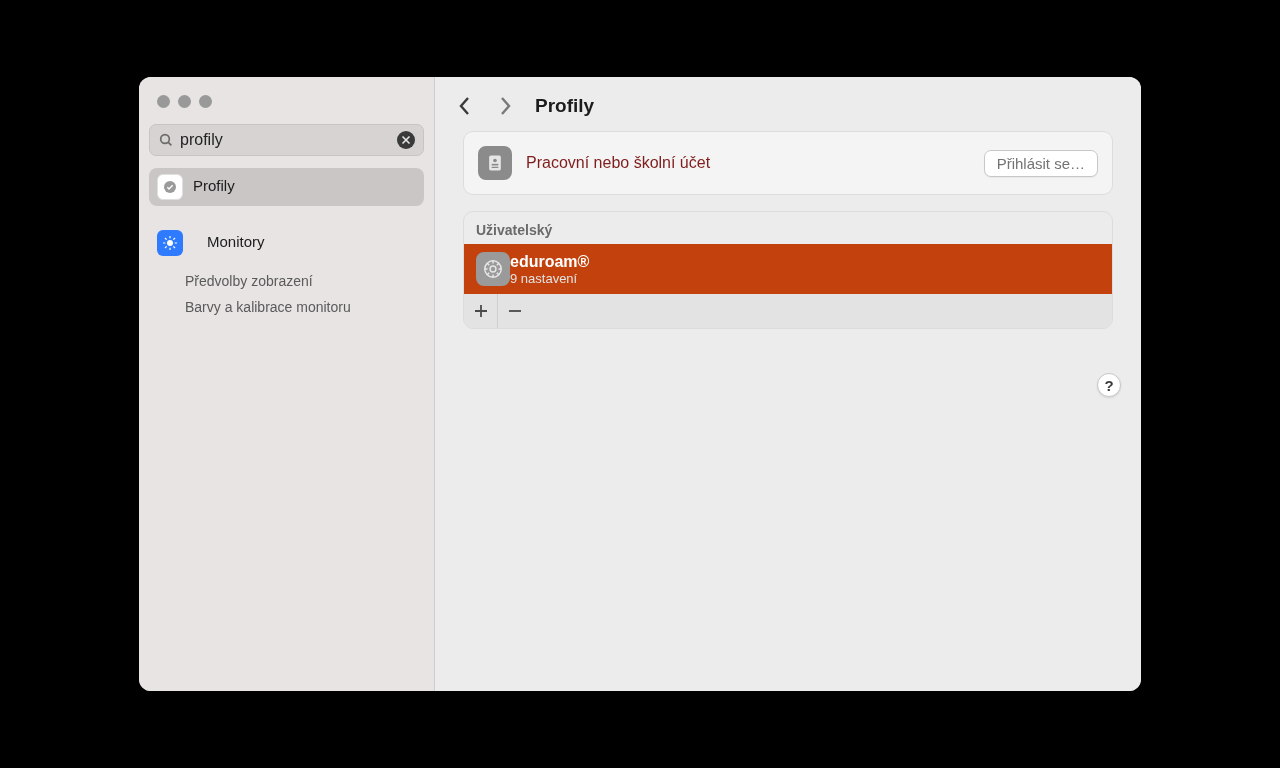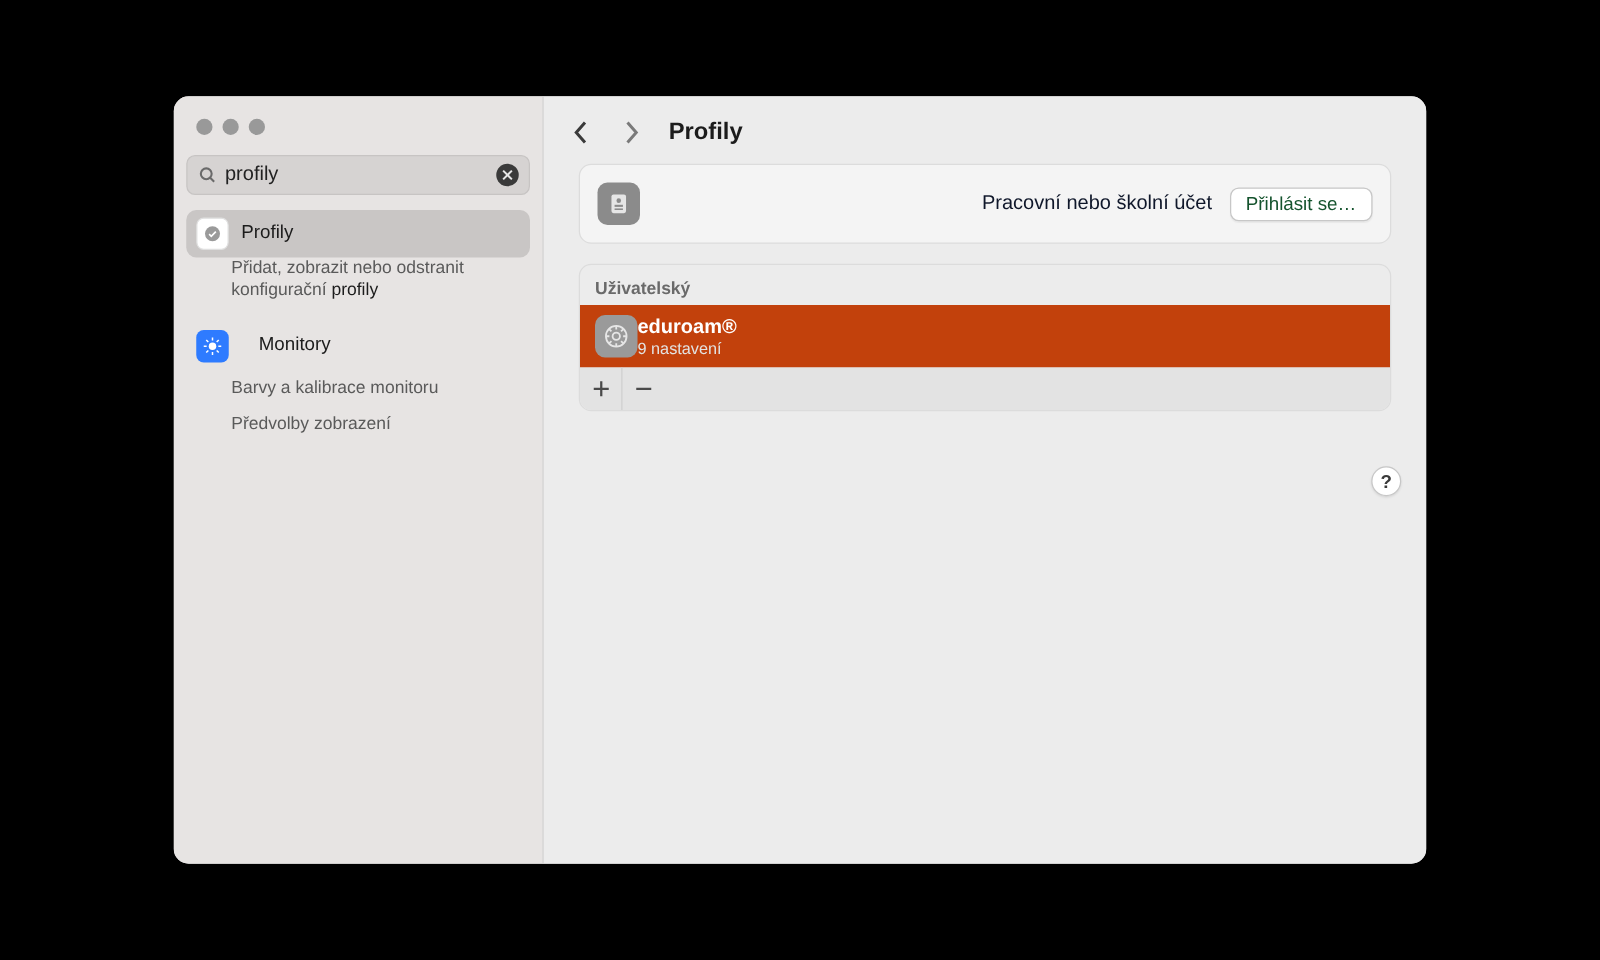--- a/index.html
+++ b/index.html
@@ -103,24 +103,24 @@
       background: #f4f4f4;
       border: 1px solid #dcdcdc;
       border-radius: 10px;
       padding: 14px 14px;
       display: flex; align-items: center; gap: 14px;
     }
     .badge-icon {
       width: 34px; height: 34px; border-radius: 8px;
       background: #8b8b8b; display:flex; align-items:center; justify-content:center;
     }
-    .card-label { font-size: 16px; color: #0f172a; flex: 1; text-align: right; }
+    .card-label { font-size: 16px; color: #7f1d1d; flex: 1; }
     .btn {
       background: #fff; border: 1px solid #c7c7c7; border-radius: 7px;
-      font-size: 15px; color: #14532d; padding: 4px 12px;
+      font-size: 15px; color: #737373; padding: 4px 12px;
       box-shadow: 0 1px 1px rgba(0,0,0,0.05);
     }
     .section {
       margin-top: 16px;
       border: 1px solid #dcdcdc;
       border-radius: 10px;
       overflow: hidden;
       background: #ececec;
     }
     .section-header {
@@ -183,44 +183,41 @@
     </div>
     <div class="sidelist">
       <div class="sideitem selected">
         <div class="sideicon">
           <svg width="16" height="16" viewBox="0 0 24 24">
               <circle cx="12" cy="12" r="9" fill="#9a9a9a"></circle>
               <path d="M8 12.5l2.5 2.5L16 9.5" stroke="#fff" stroke-width="2" fill="none"></path>
             </svg>
         </div>
         <div class="side-title">Profily</div>
-      </div>
-      <div class="side-desc">
-        <span>Přidat, zobrazit nebo odstranit konfigurační </span><span class="em">profily</span>
       </div>
       <div class="sideitem" style="margin-top:18px;gap:24px;">
         <div class="sideicon mon-icon">
           <svg width="16" height="16" viewBox="0 0 24 24">
               <circle cx="12" cy="12" r="4.5" fill="#fff"></circle>
               <g stroke="#fff" stroke-width="1.8">
                 <line x1="12" y1="1.5" x2="12" y2="5"></line>
                 <line x1="12" y1="19" x2="12" y2="22.5"></line>
                 <line x1="1.5" y1="12" x2="5" y2="12"></line>
                 <line x1="19" y1="12" x2="22.5" y2="12"></line>
                 <line x1="4.5" y1="4.5" x2="7" y2="7"></line>
                 <line x1="17" y1="17" x2="19.5" y2="19.5"></line>
                 <line x1="19.5" y1="4.5" x2="17" y2="7"></line>
                 <line x1="7" y1="17" x2="4.5" y2="19.5"></line>
               </g>
             </svg>
         </div>
         <div class="side-title">Monitory</div>
       </div>
+      <div class="side-desc" style="margin-top:10px;">Předvolby zobrazení</div>
       <div class="side-desc" style="margin-top:4px;">Barvy a kalibrace monitoru</div>
-      <div class="side-desc" style="margin-top:10px;">Předvolby zobrazení</div>
     </div>
   </div>
 
   <div class="content">
     <div class="toolbar">
       <div class="nav-arrow back">
         <svg width="14" height="20" viewBox="0 0 14 20" fill="none" stroke="currentColor" stroke-width="2.4">
             <polyline points="10,2 3,10 10,18"></polyline>
           </svg>
       </div>

